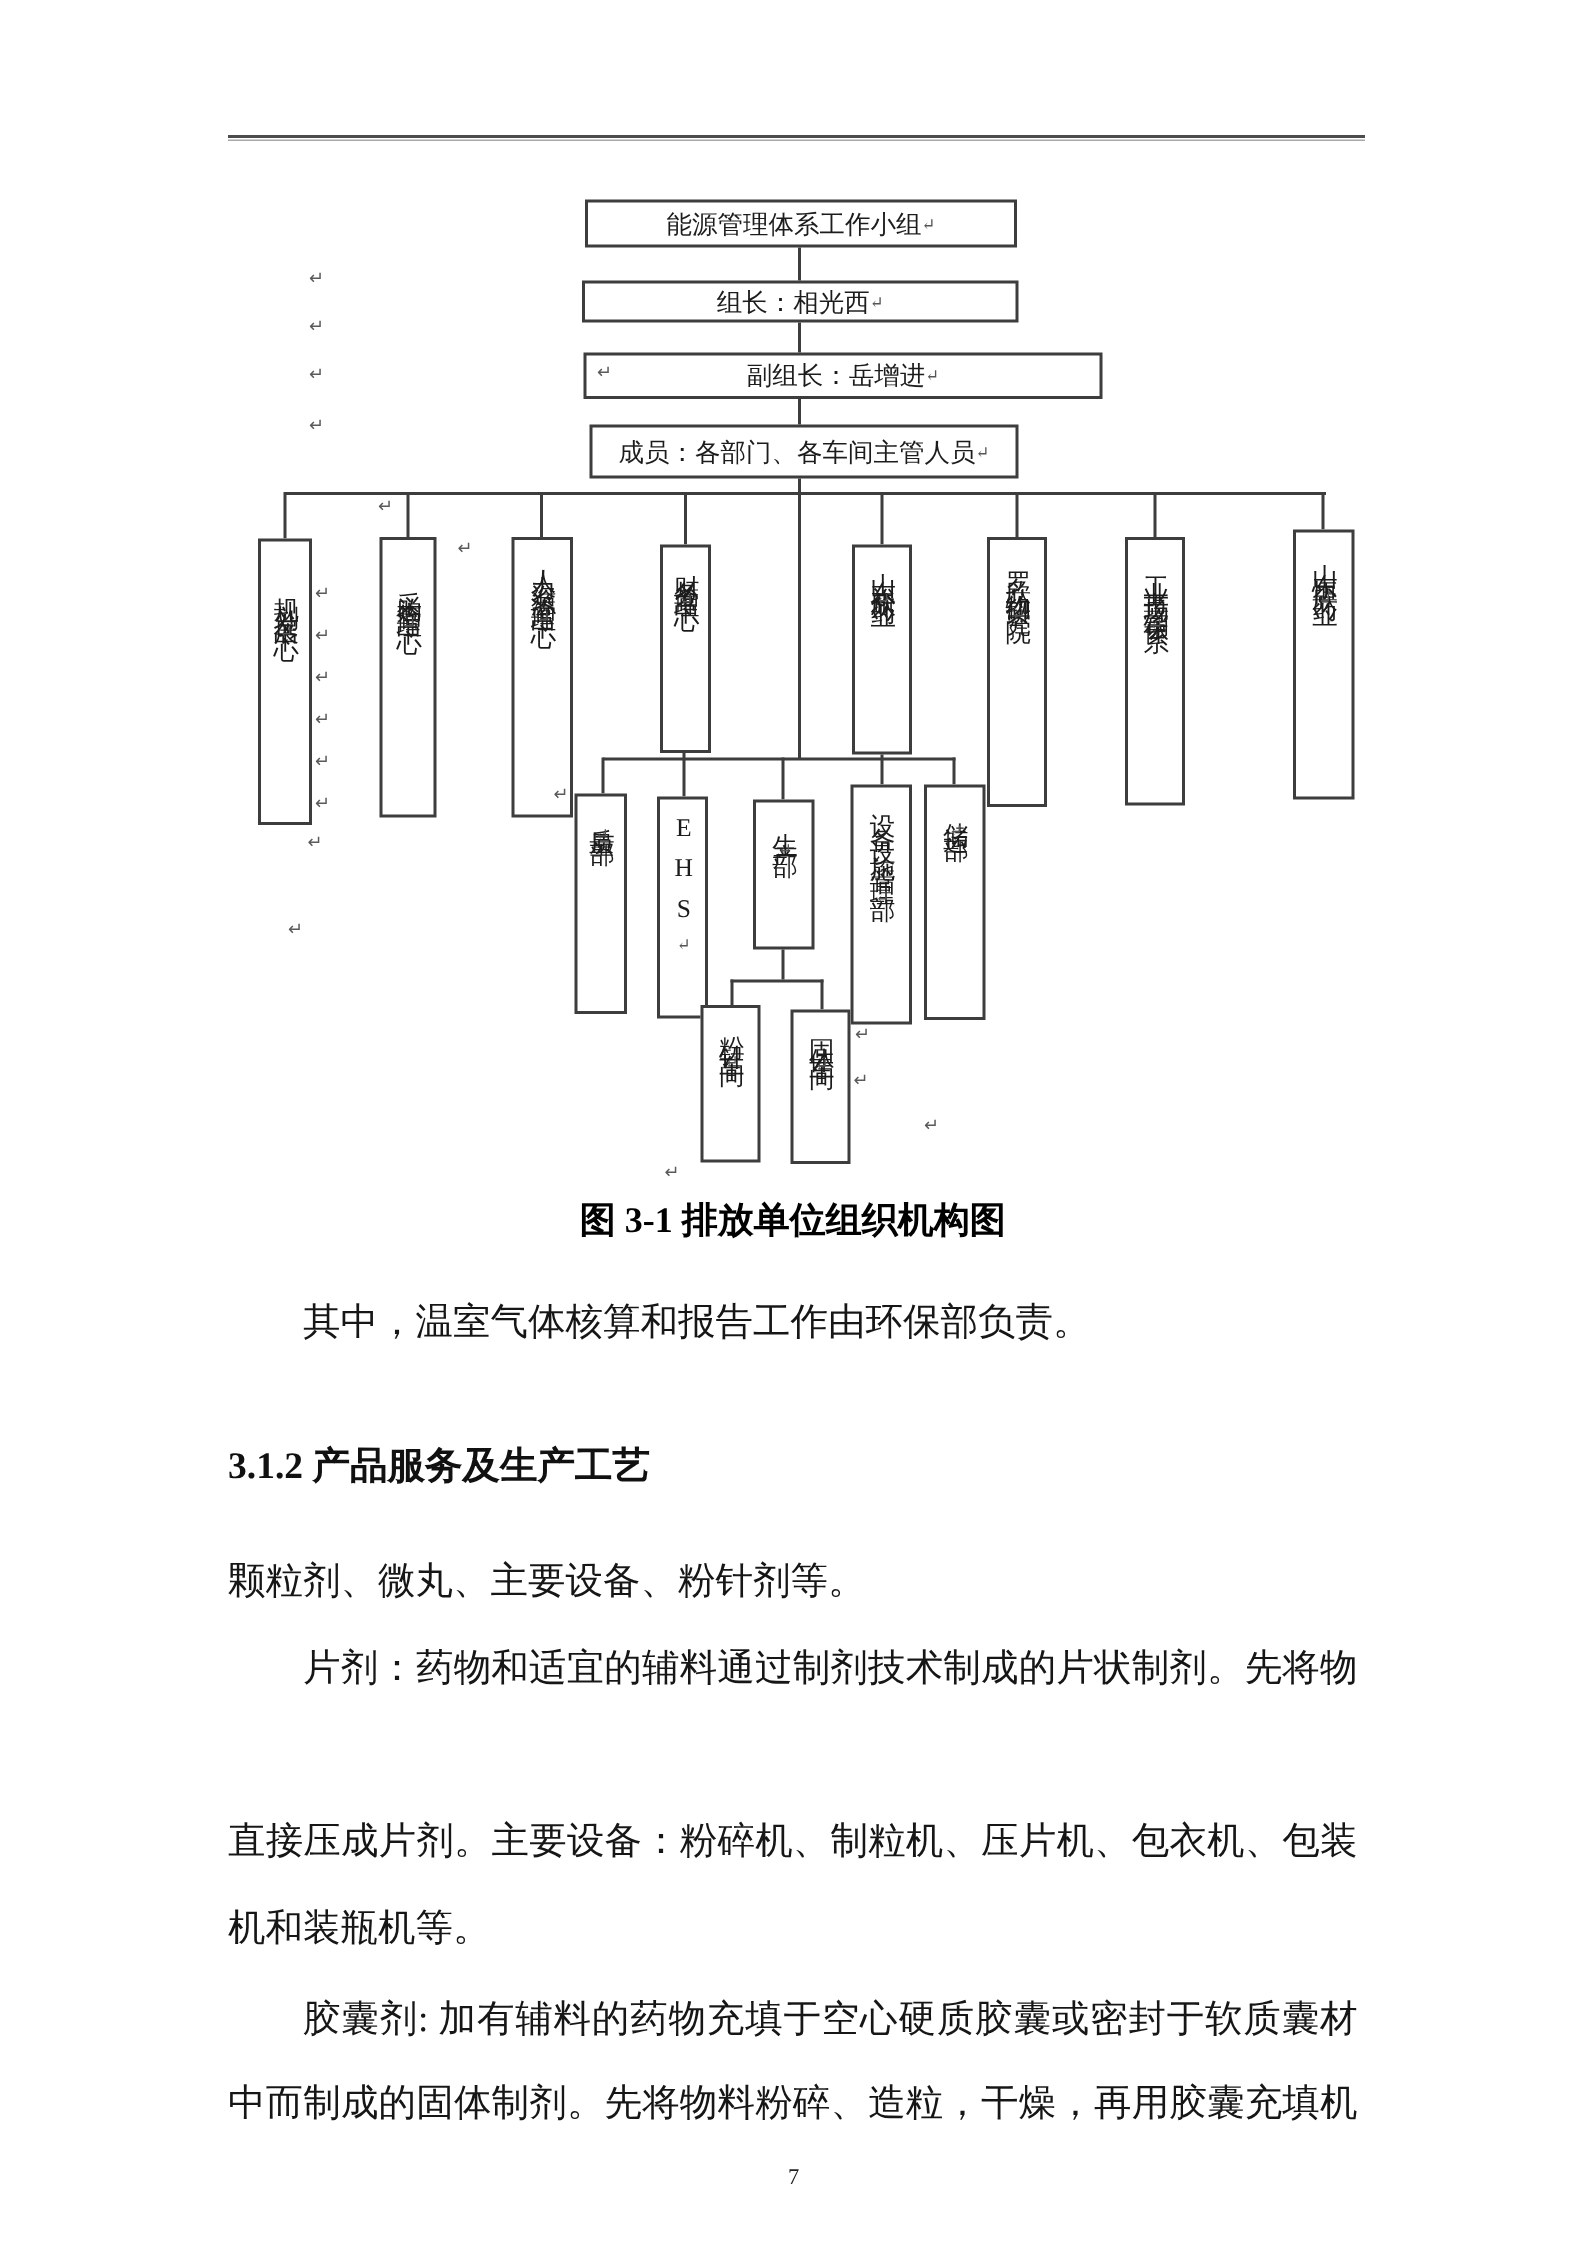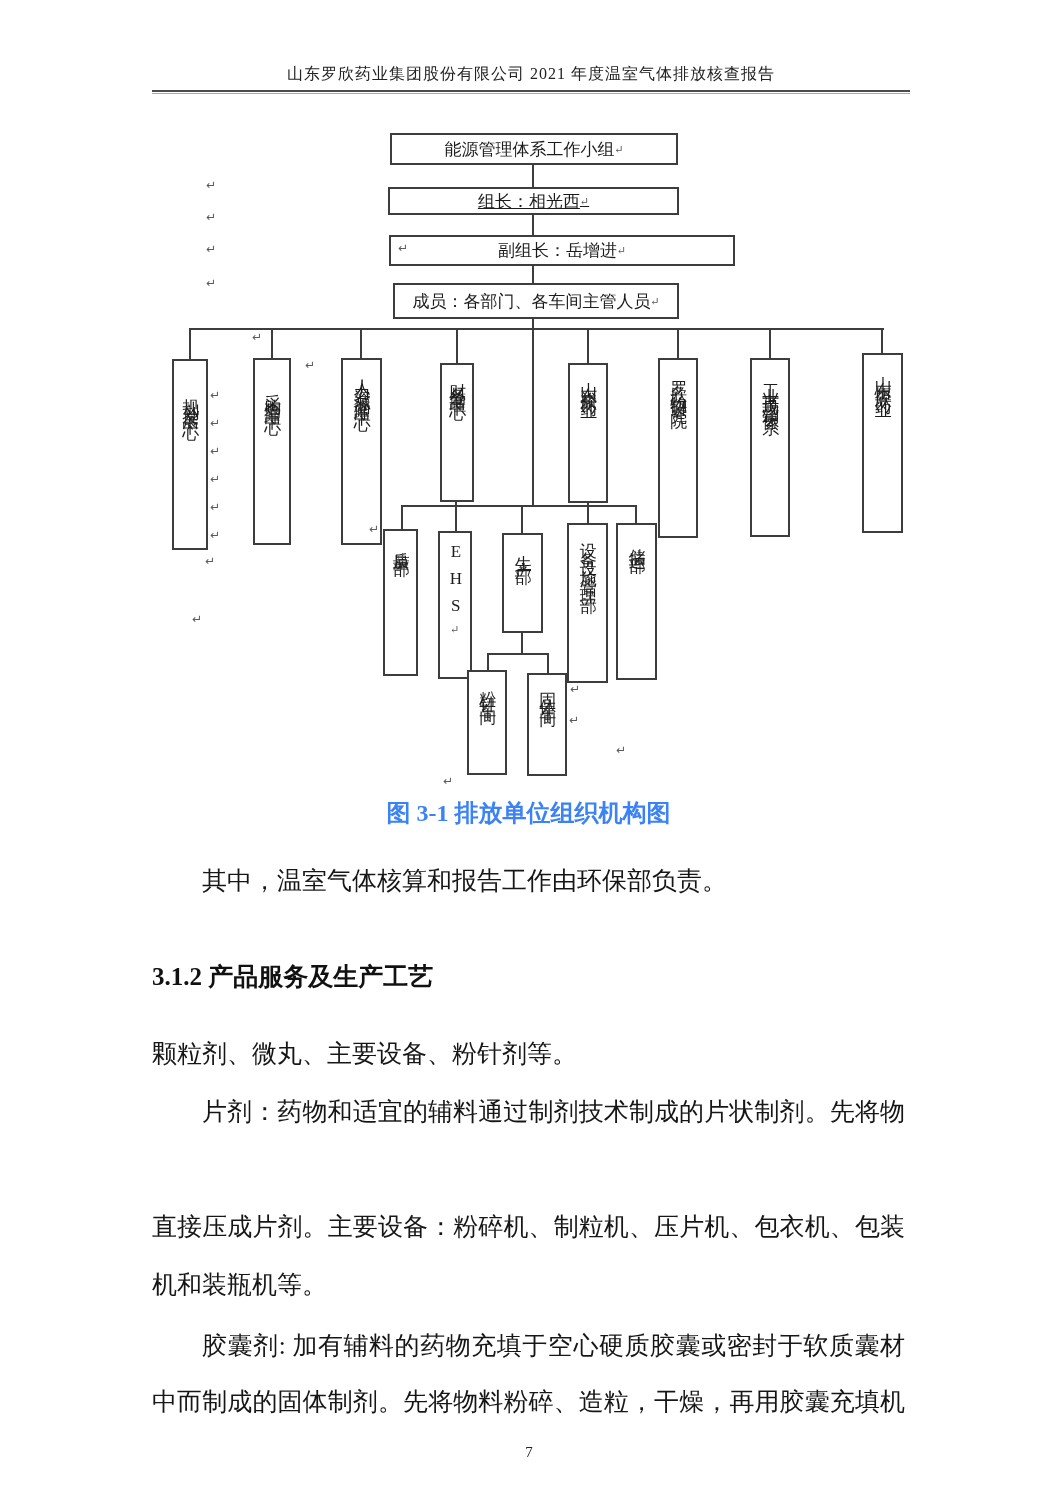--- a/index.html
+++ b/index.html
@@ -24,45 +24,44 @@
     letter-spacing:5px; line-height:1.1; }
   .ls9 .vtext { letter-spacing:9px; }
   .ls6 .vtext { letter-spacing:6px; }
   .ln { position:absolute; background:#3d3d3d; }
   .mk { font-size:11px; color:#555; letter-spacing:0; }
   .pmark { position:absolute; font-size:12px; color:#5a5a5a;
     font-family:"DejaVu Sans","Liberation Sans",sans-serif; }
 
   
   .caption { position:absolute; left:152px; width:753px; text-align:center;
-    font-weight:bold; font-size:24px; color:#3b82f6; }
+    font-weight:bold; font-size:24px; color:#000000; }
   .heading { position:absolute; left:152px; width:753px;
     font-weight:bold; font-size:25px; color:#111; }
   .tl { position:absolute; left:152px; width:753px; font-size:25px; color:#161616; white-space:nowrap; }
   .just { white-space:normal; text-align:justify; text-align-last:justify; }
   .ind  { text-indent:50px; }
   .pagenum { position:absolute; left:0; top:1444px; width:1058px; text-align:center;
     font-size:15px; color:#222; }
 </style>
 </head>
 <body>
 
 <div class="page">
 
-  <div class="header-text">山东罗欣药业集团股份有限公司 2021 年度温室气体排放核查报告</div>
   <div class="header-rule"></div>
   <div class="header-rule2"></div>
 
   <div>
 
     <div class="hbox" style="left:390px;top:133px;width:288px;height:32px;">
       <span>能源管理体系工作小组</span>
         <span class="mk">↵</span>
     </div>
-    <div class="hbox" style="left:388px;top:187px;width:291px;height:28px;text-decoration:underline;">
+    <div class="hbox" style="left:388px;top:187px;width:291px;height:28px;">
       <span>组长：相光西</span>
         <span class="mk">↵</span>
     </div>
     <div class="hbox" style="left:389px;top:235px;width:346px;height:31px;">
       <span>副组长：岳增进</span>
         <span class="mk">↵</span>
     </div>
     <div class="hbox" style="left:393px;top:283px;width:286px;height:36px;">
       <span>成员：各部门、各车间主管人员</span>
         <span class="mk">↵</span>

